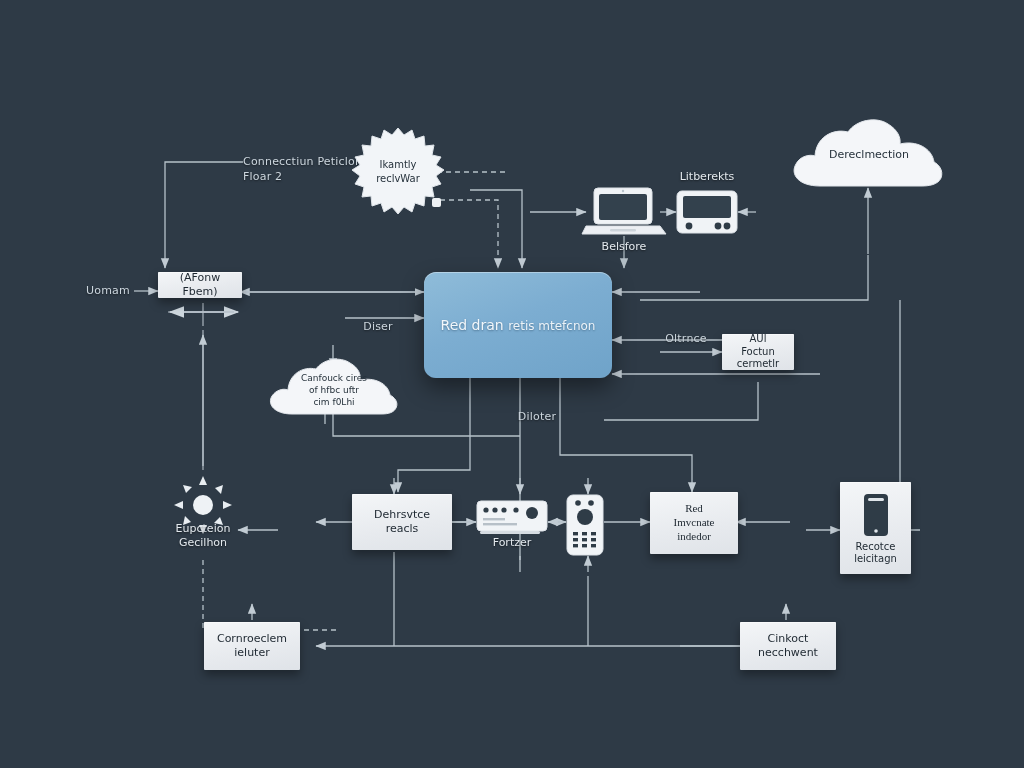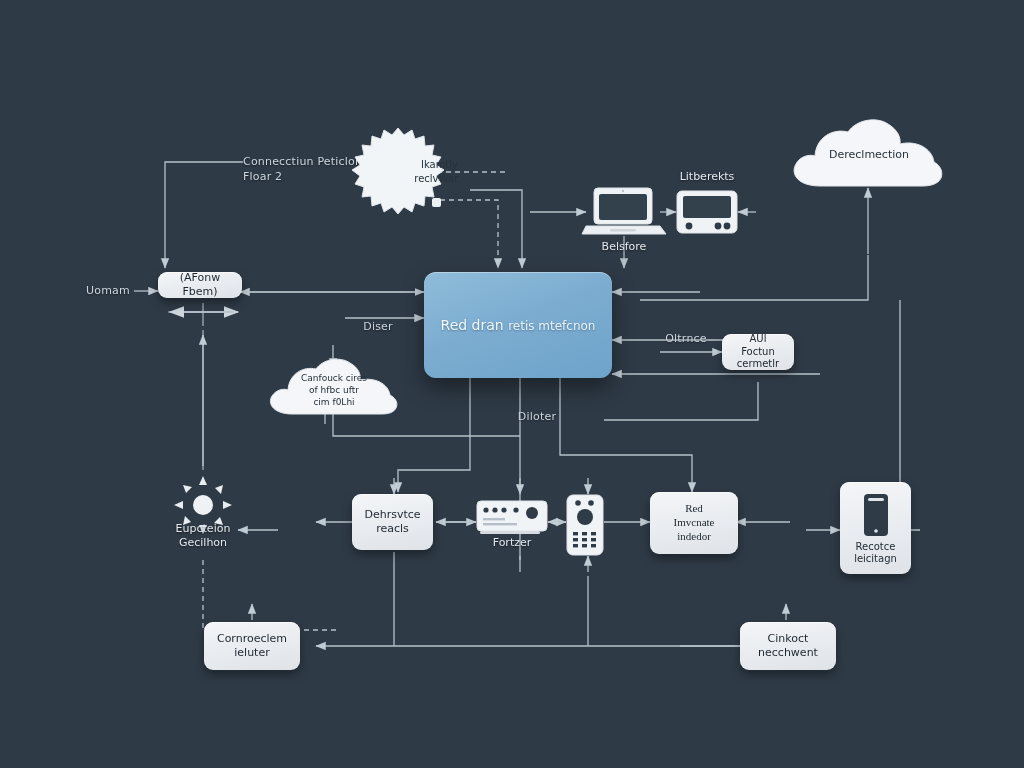--- a/index.html
+++ b/index.html
@@ -11,21 +11,21 @@
     position:relative;
   }
   #canvas{position:absolute;inset:0;width:1024px;height:768px;}
   #svg-layer{position:absolute;left:0;top:0;width:1024px;height:768px;}
 
   .node{position:absolute;box-sizing:border-box;}
 
   
   .box{
     background:linear-gradient(170deg,#f4f6f8 0%,#e7eaee 60%,#dfe3e8 100%);
-    border-radius:9px;
+    border-radius:1px;
     box-shadow:0 5px 10px rgba(0,0,0,.35), 0 1px 0 rgba(255,255,255,.5) inset;
     color:#1d2730;
     display:flex;align-items:center;justify-content:center;
     text-align:center;
     line-height:1.25;
     padding:4px 12px;
   }
   .box .txt{display:block;}
 
   
@@ -181,21 +181,21 @@
     <span class="txt">(AFonw Fbem)</span>
   </div>
 
   <div class="node" style="left:352px;top:126px;width:92px;height:92px;">
     <svg width="92" height="92" viewBox="0 0 92 92">
       <g>
         <path d="M46 2 L52 9 L60 4 L63 13 L72 10 L73 20 L82 19 L80 29 L89 31 L84 39 L92 44 L84 50 L89 58 L80 61 L82 71 L73 70 L72 80 L63 77 L60 86 L52 81 L46 88 L40 81 L32 86 L29 77 L20 80 L19 70 L10 71 L12 61 L3 58 L8 50 L0 44 L8 39 L3 31 L12 29 L10 19 L19 20 L20 10 L29 13 L32 4 L40 9 Z" fill="#f2f5f8" stroke="#dfe4e9" stroke-width="1"></path>
       </g>
     </svg>
   </div>
-  <div class="burst-txt" style="left:338px;top:158px;width:120px;font-size:10px;text-align:right;">Ikamtly
+  <div class="burst-txt" style="left:338px;top:158px;width:120px;font-size:10px;">Ikamtly
 reclvWar</div>
   <div class="node" style="left:432px;top:198px;width:9px;height:9px;background:#eef1f4;border-radius:2px;"></div>
 
   <div class="node" style="left:582px;top:186px;width:84px;height:52px;">
     <svg width="84" height="52" viewBox="0 0 84 52">
       <rect x="12" y="2" width="58" height="36" rx="4" fill="#f0f3f6" stroke="#dde2e7"></rect>
       <rect x="17" y="8" width="48" height="26" rx="2" fill="#33414d"></rect>
       <circle cx="41" cy="5" r="1.2" fill="#b9c3cb"></circle>
       <path d="M4 40 L78 40 L84 48 L0 48 Z" fill="#eceff3" stroke="#dde2e7"></path>
       <rect x="28" y="43" width="26" height="2.4" rx="1.2" fill="#cdd4da"></rect>
@@ -260,21 +260,21 @@
         <path d="M11 11 l9 2 l-6 6 z"></path>
         <path d="M51 11 l-2 9 l-6 -6 z"></path>
         <path d="M11 51 l2 -9 l6 6 z"></path>
         <path d="M51 51 l-9 -2 l6 -6 z"></path>
       </g>
     </svg>
   </div>
   <div class="caption" style="left:123px;top:522px;">Eupcteion
 Gecilhon</div>
 
-  <div class="node box" style="left:352px;top:494px;width:81px;height:56px;font-size:11px;white-space:pre-line;">
+  <div class="node box" style="left:352px;top:494px;width:100px;height:56px;font-size:11px;white-space:pre-line;">
     <span class="txt">Dehrsvtce
 reacls</span>
   </div>
 
   <div class="node" style="left:476px;top:500px;width:72px;height:36px;">
     <svg width="72" height="36" viewBox="0 0 72 36">
       <rect x="1" y="1" width="70" height="30" rx="4" fill="#f1f4f7" stroke="#dfe4e9"></rect>
       <circle cx="10" cy="10" r="2.6" fill="#2f3c47"></circle>
       <circle cx="19" cy="10" r="2.6" fill="#2f3c47"></circle>
       <circle cx="28" cy="10" r="2.6" fill="#2f3c47"></circle>

